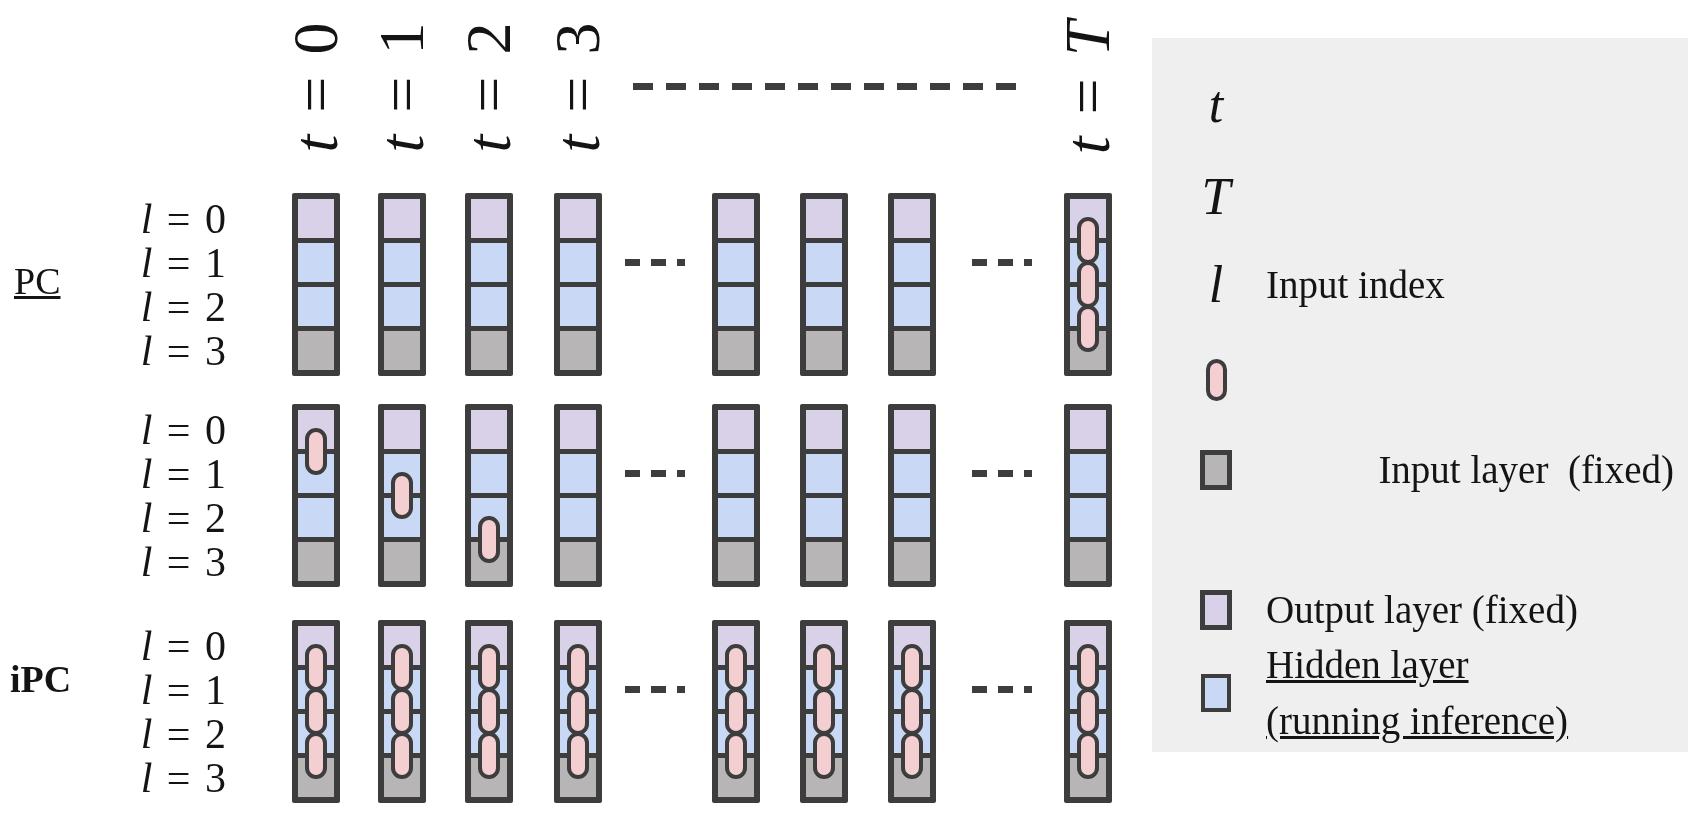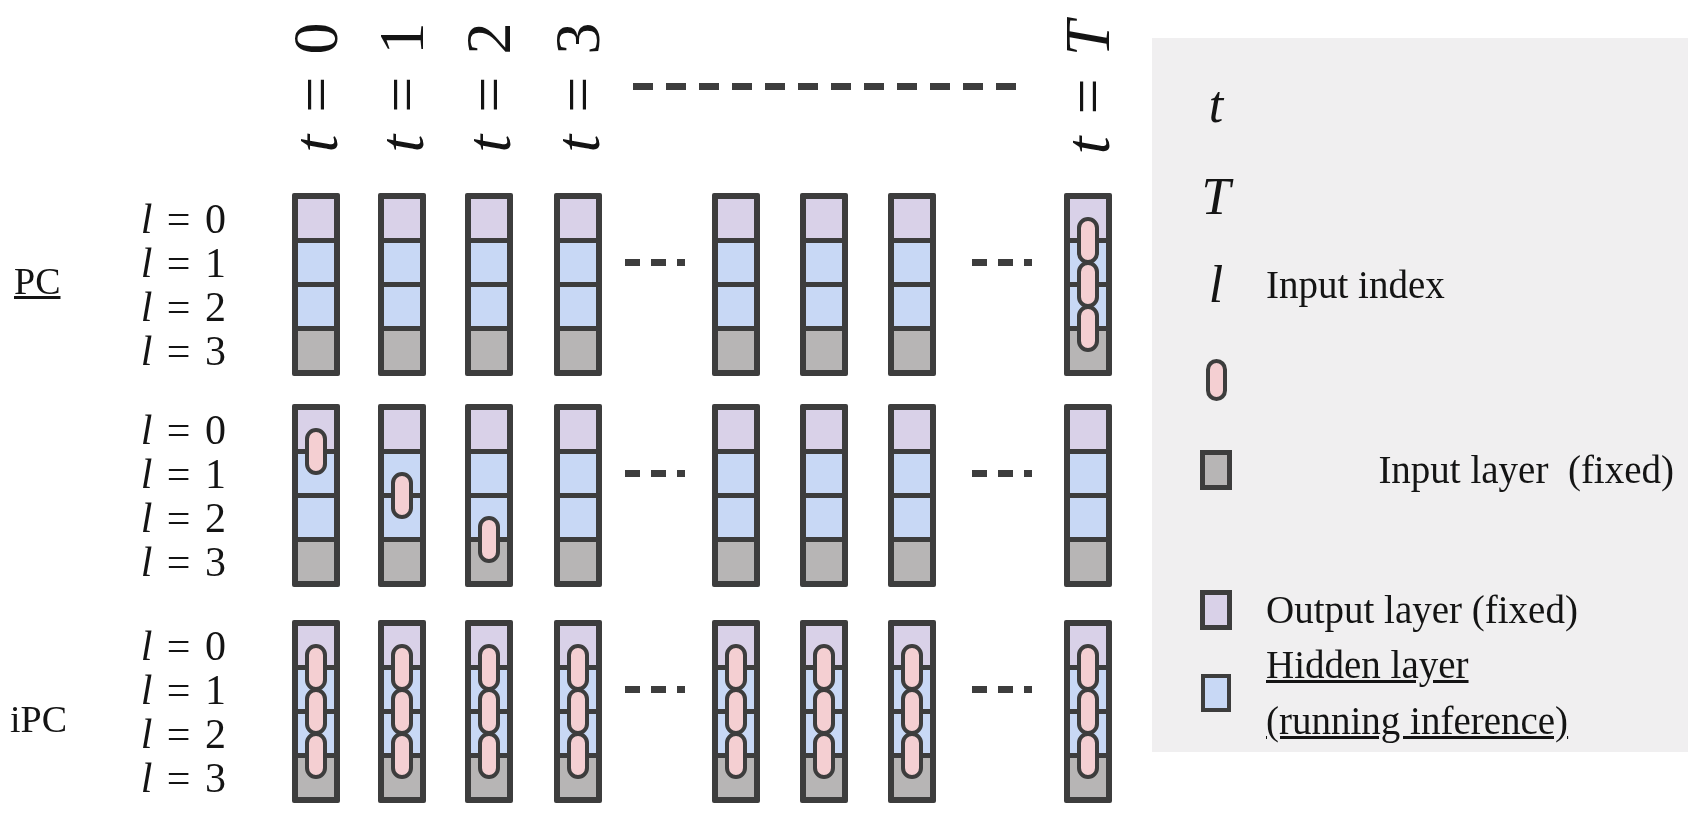--- a/index.html
+++ b/index.html
@@ -217,21 +217,21 @@
       <div class="cell input"></div>
     </div>
     <div class="stack" style="left: 1064px; top: 404px;">
       <div class="cell output"></div>
       <div class="cell hidden"></div>
       <div class="cell hidden"></div>
       <div class="cell input"></div>
     </div>
     <div class="middash" style="left: 625px; top: 470px;"></div>
     <div class="middash" style="left: 972px; top: 470px;"></div>
-    <div class="rowlabel" style="left: 10px; top: 696px;">iPC</div>
+    <div class="rowlabel" style="left: 10px; top: 656px; font-weight: bold;">iPC</div>
     <div class="llabel" style="top: 619.5px;"><span class="sym">l</span><span class="eq"> = </span><span class="val">0</span></div>
     <div class="llabel" style="top: 663.5px;"><span class="sym">l</span><span class="eq"> = </span><span class="val">1</span></div>
     <div class="llabel" style="top: 707.5px;"><span class="sym">l</span><span class="eq"> = </span><span class="val">2</span></div>
     <div class="llabel" style="top: 751.5px;"><span class="sym">l</span><span class="eq"> = </span><span class="val">3</span></div>
     <div class="stack" style="left: 292px; top: 620px;">
       <div class="cell output"></div>
       <div class="cell hidden"></div>
       <div class="cell hidden"></div>
       <div class="cell input"></div>
       <div class="pill" style="top: 24px;"></div>

